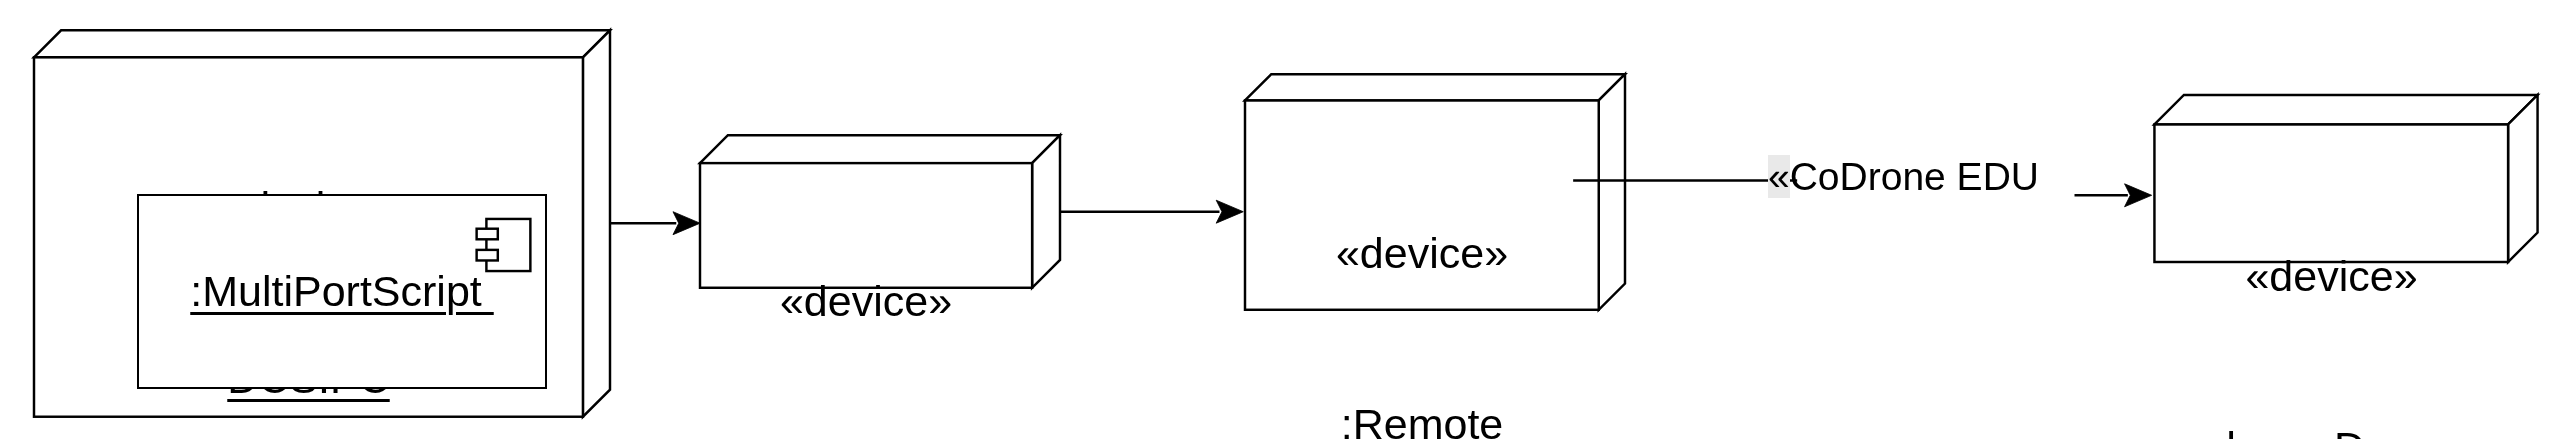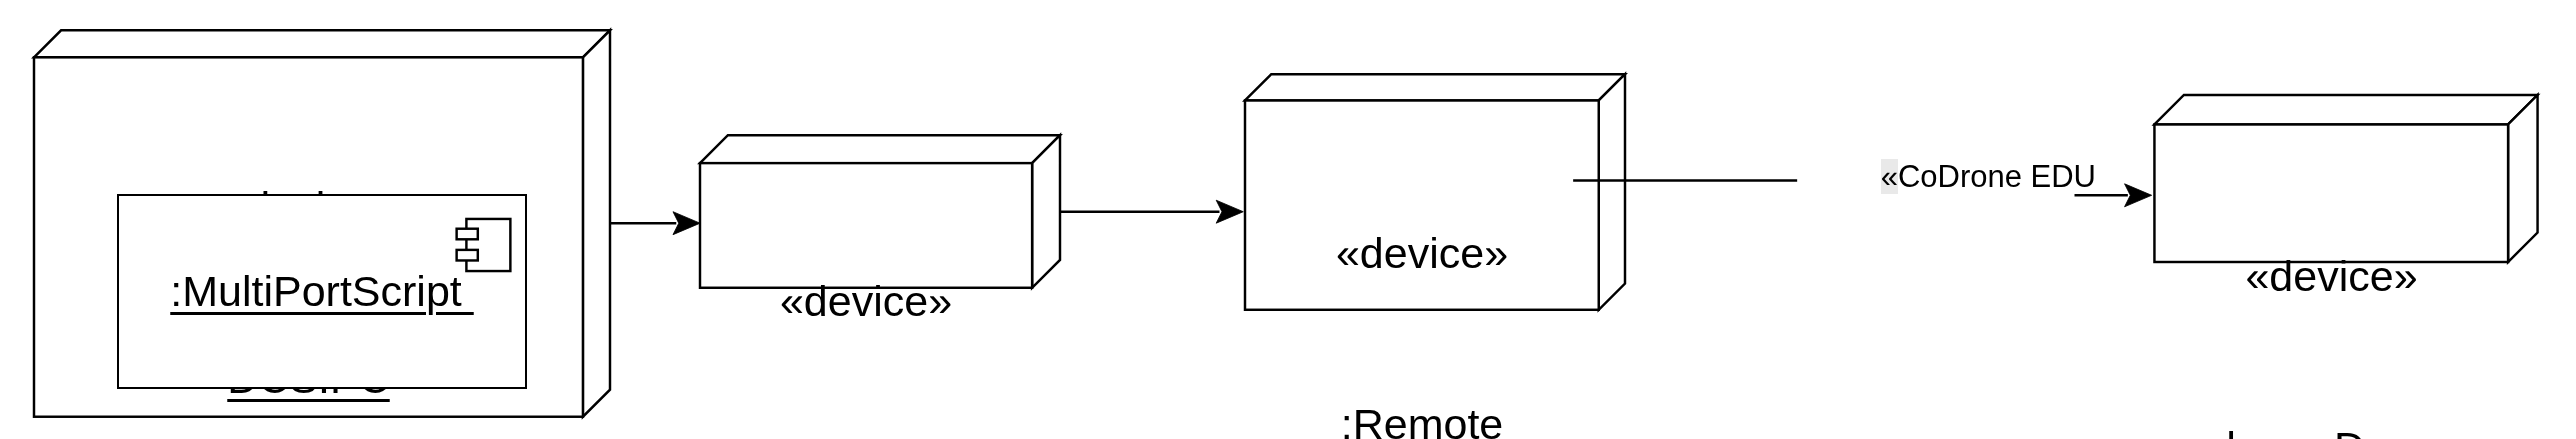--- a/index.html
+++ b/index.html
@@ -28,39 +28,40 @@
     text-underline-offset: 5.7px;
   }
   .component-box {
     position: absolute;
     border: 2.5px solid #000;
     background: #fff;
     box-sizing: border-box;
     display: flex;
     align-items: center;
     justify-content: center;
+    margin-left: 20px;
   }
   .comp-name { font-size: 43px; white-space: pre; }
   .component-icon { position: absolute; overflow: visible; }
   .component-icon rect { fill: #ffffff; stroke: #000000; stroke-width: 3; }
   svg.connectors {
     position: absolute;
     left: 0; top: 0;
     pointer-events: none;
     z-index: 5;
   }
   .connectors line { stroke: #000; stroke-width: 3; }
   .connectors polygon { fill: #000; stroke: #000; stroke-width: 1; }
   .edge-label {
     position: absolute;
     left: 1768px;
     top: 154px;
     width: 328px;
-    text-align: right;
-    font-size: 31px;
+    text-align: left;
+    font-size: 39px;
     line-height: 46px;
     z-index: 6;
   }
   .guillemet-hl { background: #e9e9e9; }
 </style>
 </head>
 <body>
 
 <div class="canvas">
 

